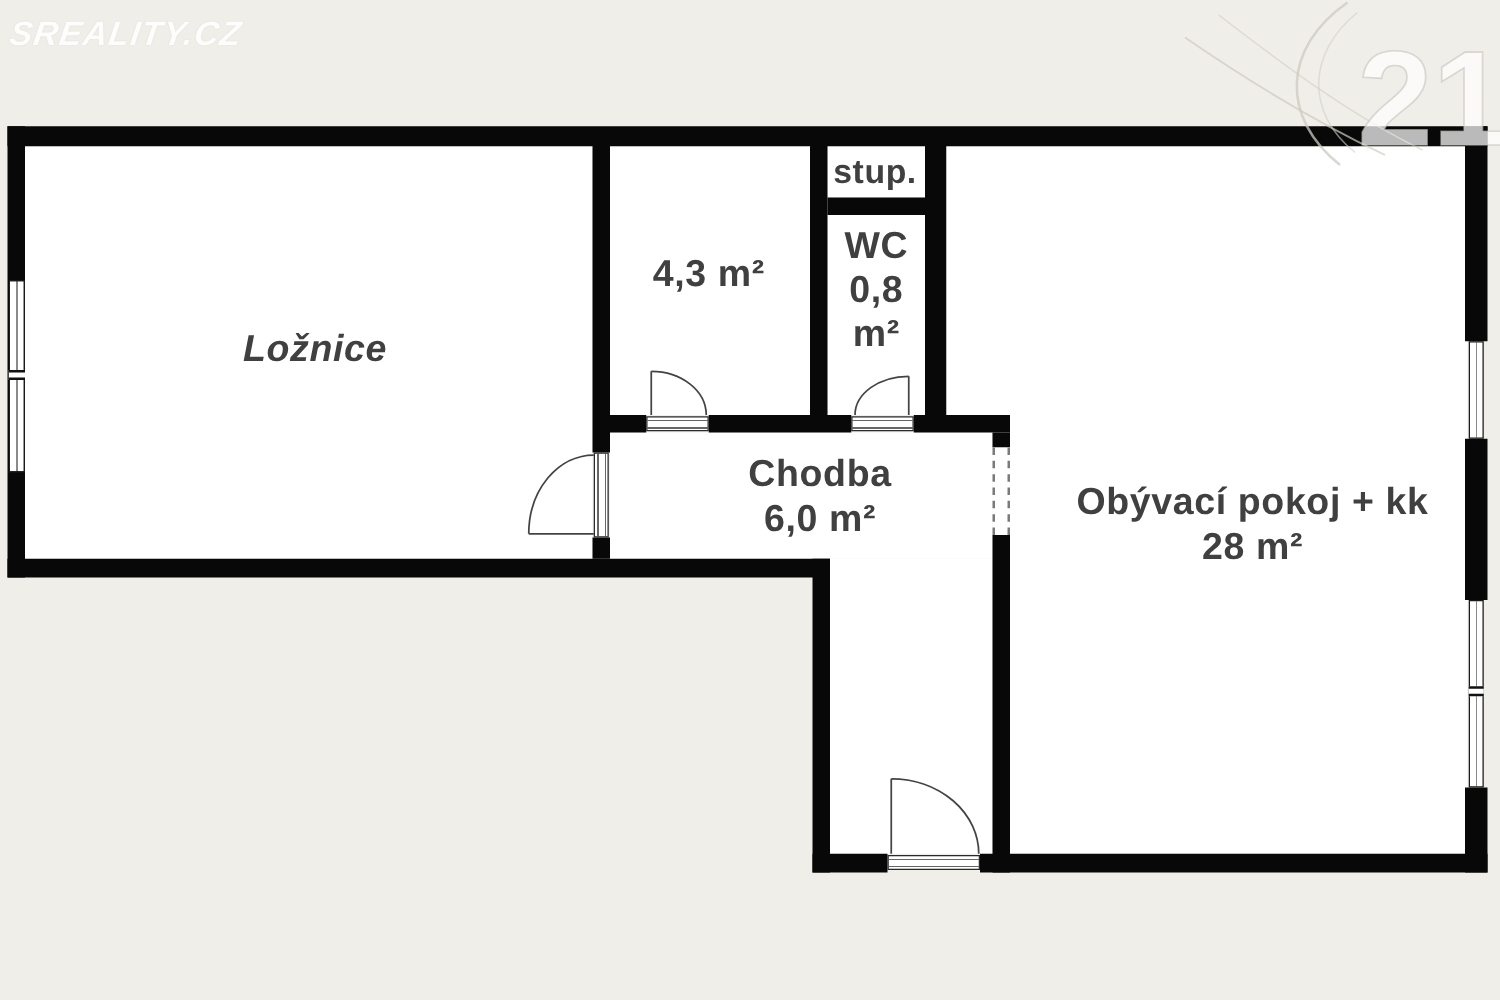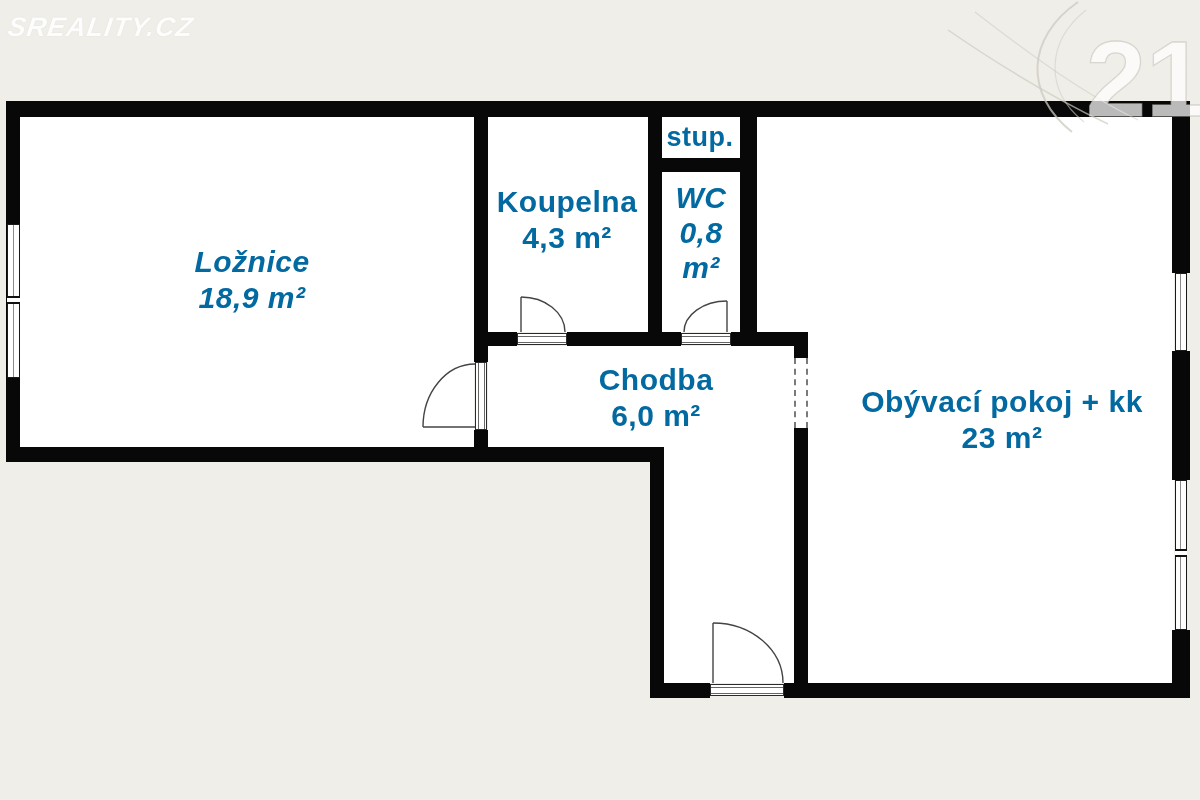--- a/index.html
+++ b/index.html
@@ -24,25 +24,25 @@
   .thr-h{background:linear-gradient(to bottom,#fff 0 2px,#666 2px 3px,#fff 3px 8px,#666 8px 9px,#fff 9px);}
   .thr-v{background:linear-gradient(to right,#fff 0 2px,#666 2px 3px,#fff 3px 8px,#666 8px 9px,#fff 9px);}
   
   .opening-dashed{
     position:absolute;background:#fff;box-sizing:border-box;
     border-left:2px dashed #7a7a7a;border-right:2px dashed #7a7a7a;
   }
   
   .label{
     position:absolute;transform:translate(-50%,-50%);
-    text-align:center;white-space:nowrap;color:#0369a1;
+    text-align:center;white-space:nowrap;color:#404040;
     font-weight:bold;font-size:30px;line-height:36px;letter-spacing:.5px;
   }
   .label.small{font-size:27px;line-height:32px;}
-  .label.wc{line-height:35px;font-style:italic;}
+  .label.wc{line-height:35px;}
   .overlay-svg{position:absolute;left:0;top:0;pointer-events:none;}
   .wm-sreality{
     position:absolute;left:8px;top:12px;
     font-style:italic;font-weight:900;font-size:27px;letter-spacing:1px;
     color:rgba(255,255,255,0.95);transform:skewX(-8deg);
     text-shadow:0 0 1px rgba(185,182,173,0.45);
   }
 </style>
 </head>
 <body>
@@ -119,41 +119,39 @@
     </g>
 
     <g fill="none" stroke="#444" stroke-width="1.4">
       <path d="M 713 683 V 623"></path>
       <path d="M 713 623 A 70 60 0 0 1 783 683"></path>
     </g>
   </svg>
 
   <div class="label" style="left:252px;top:280px;font-style:italic;">
     <div>Ložnice</div>
-    <div>18,9 m²</div>
   </div>
 
   <div class="label" style="left:567px;top:220px;">
-    <div>Koupelna</div>
     <div>4,3 m²</div>
   </div>
 
   <div class="label small" style="left:700px;top:137px;">
     <div>stup.</div>
   </div>
 
   <div class="label wc" style="left:701px;top:232px;">
     <div>WC</div>
     <div>0,8</div>
     <div>m²</div>
   </div>
 
   <div class="label" style="left:656px;top:398px;">
     <div>Chodba</div>
     <div>6,0 m²</div>
   </div>
 
   <div class="label" style="left:1002px;top:420px;">
     <div>Obývací pokoj + kk</div>
-    <div>23 m²</div>
+    <div>28 m²</div>
   </div>
 
 </div>
 
 </body></html>

